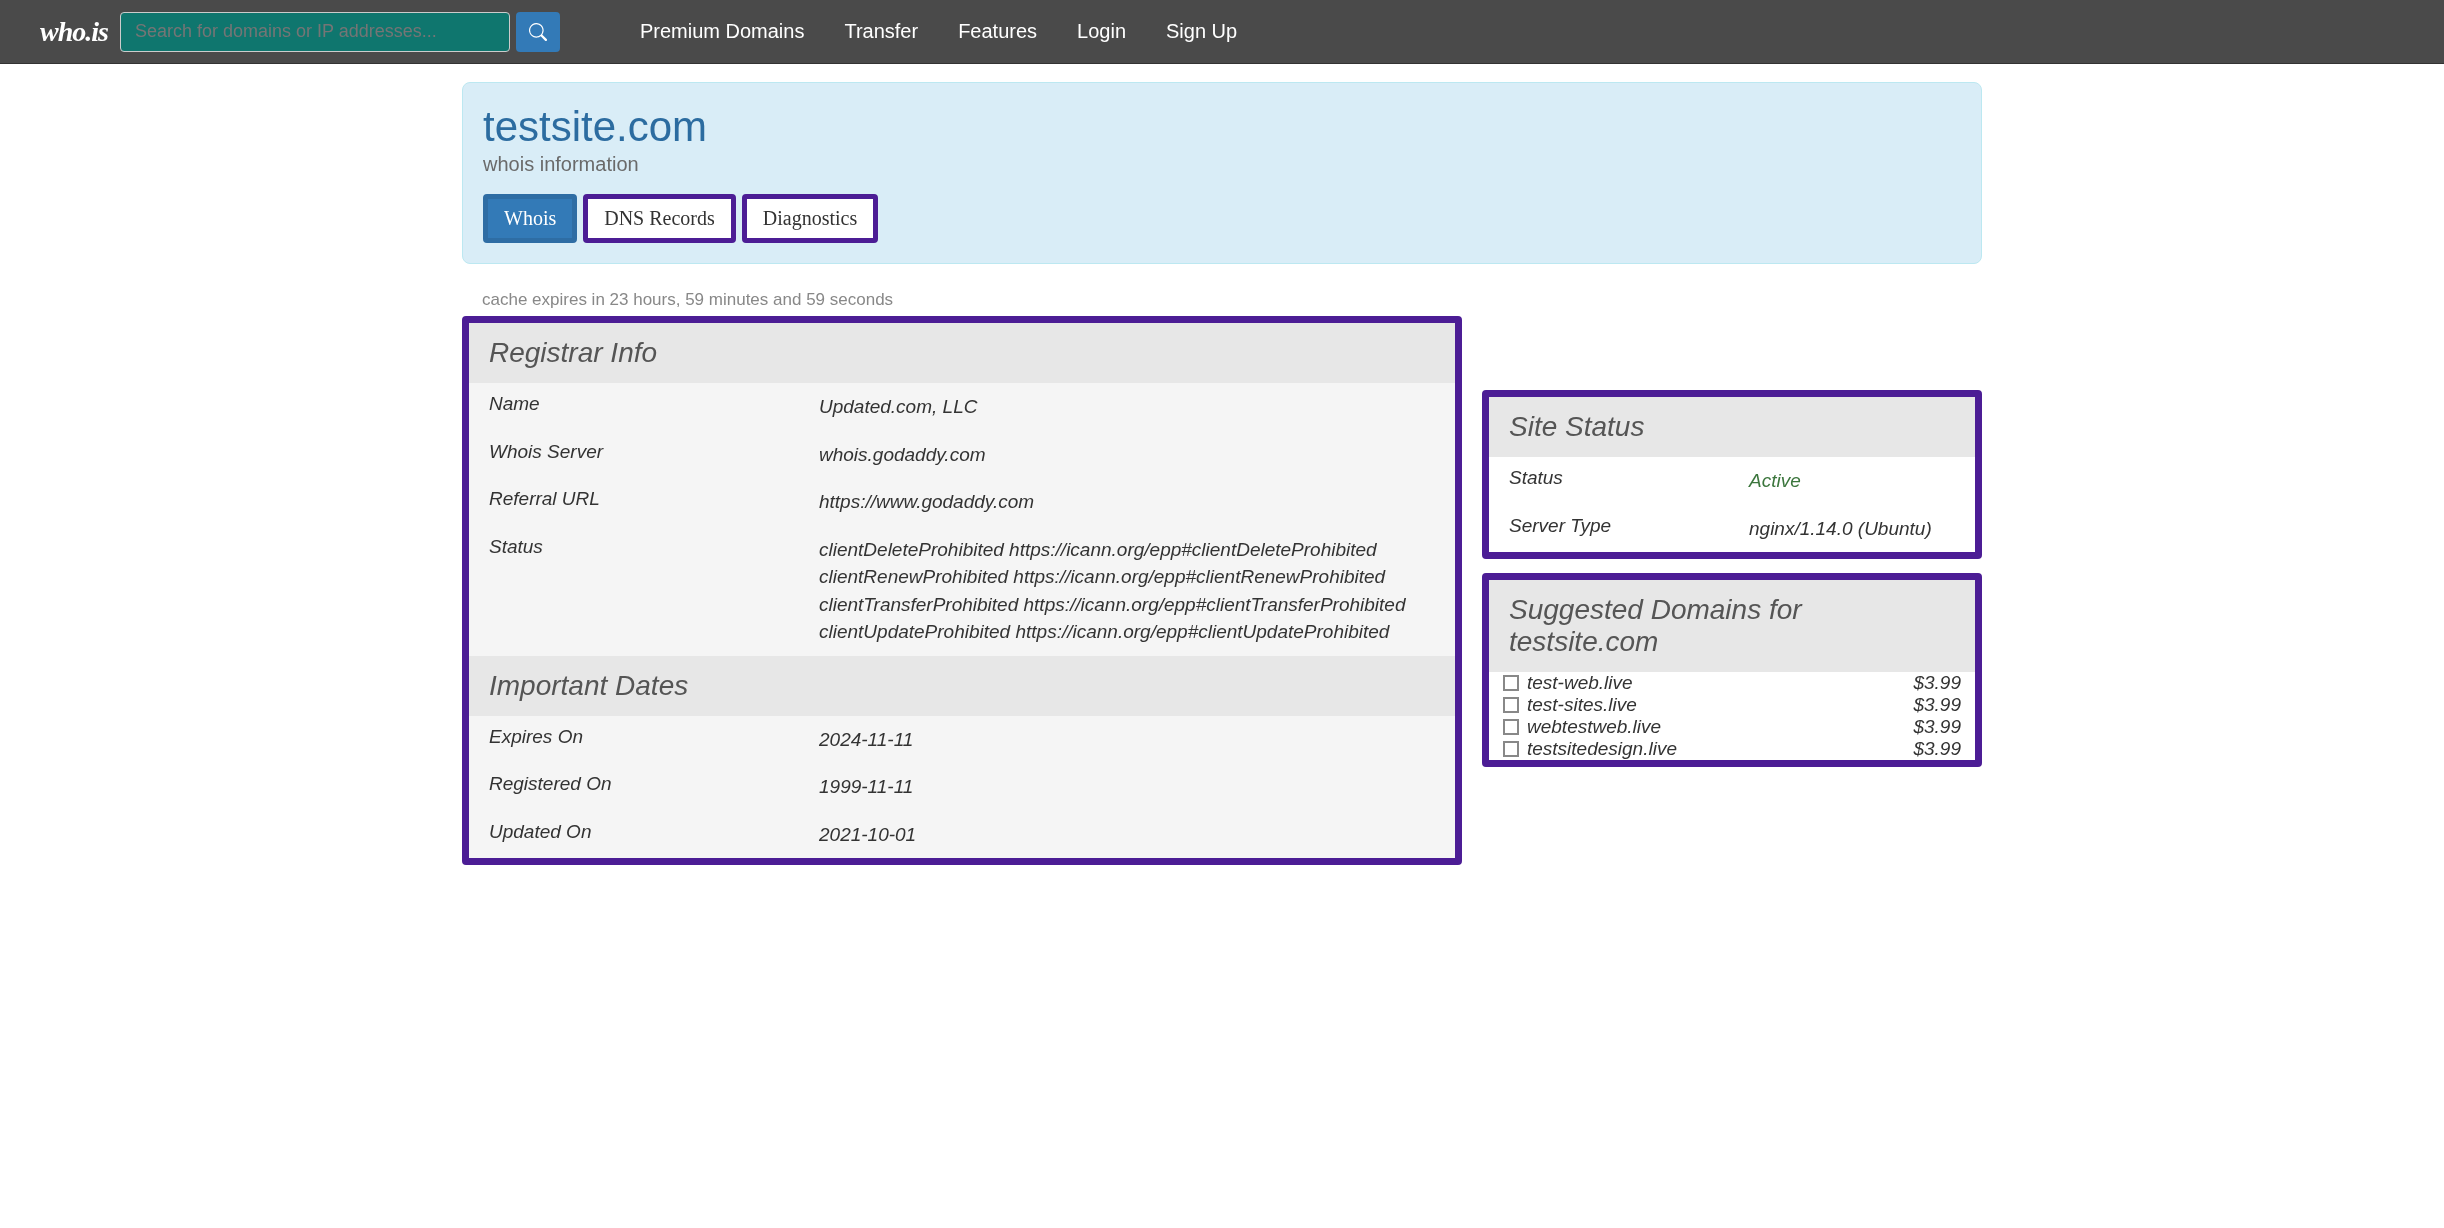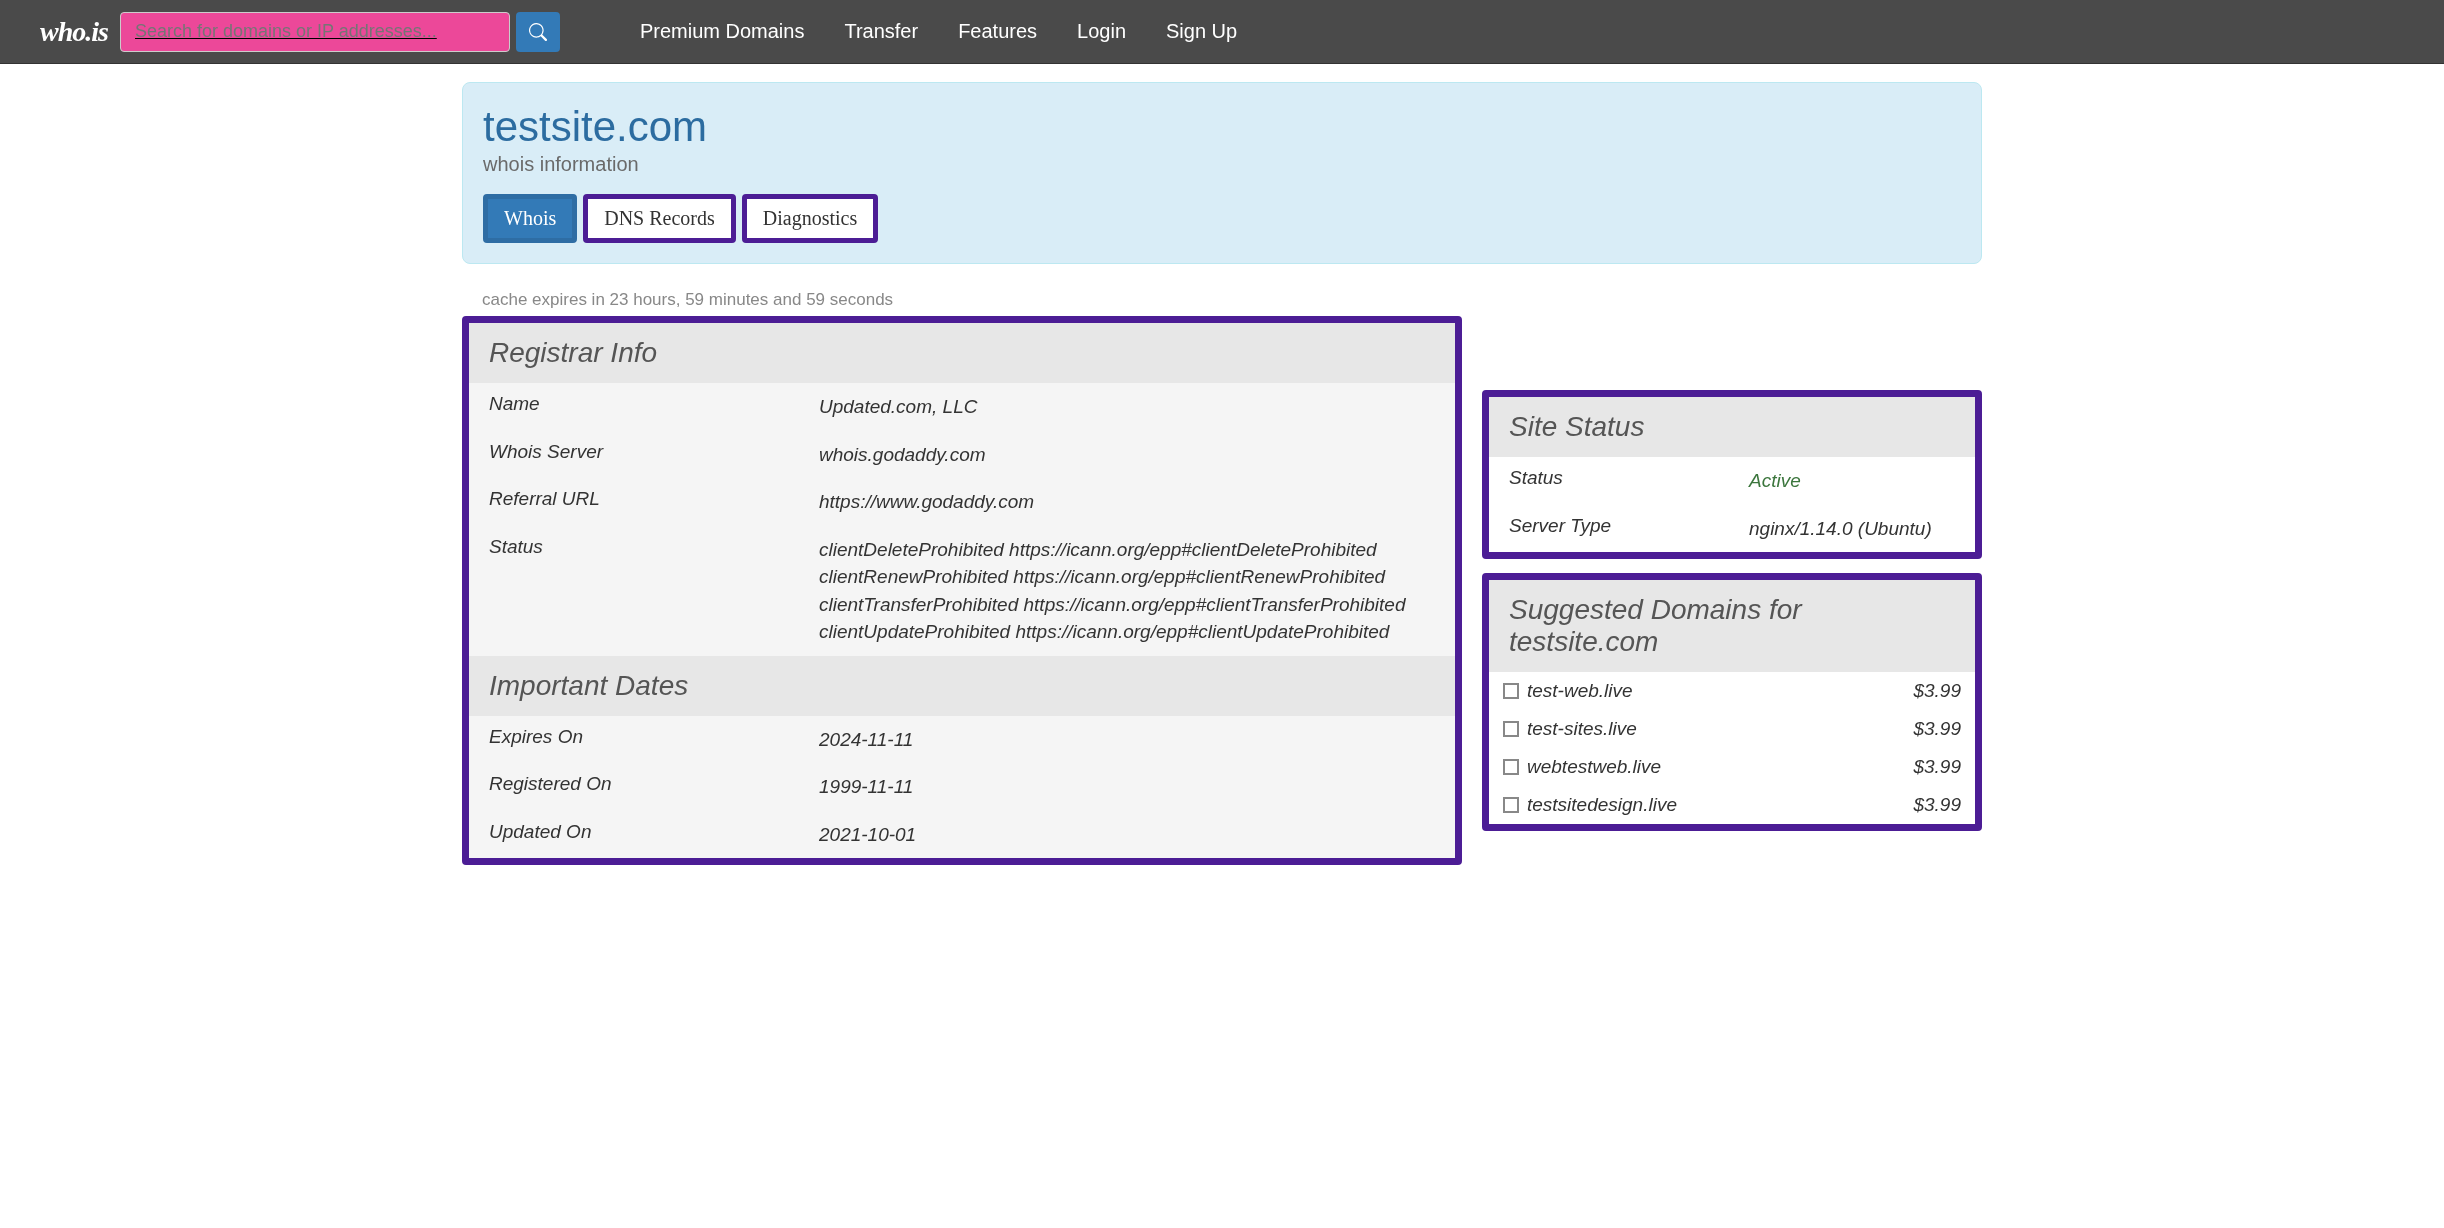--- a/index.html
+++ b/index.html
@@ -23,22 +23,21 @@
       margin-right: 12px;
       letter-spacing: -1px;
     }
     .search-input {
       height: 40px;
       width: 390px;
       border: 1px solid #ccc;
       border-radius: 4px;
       padding: 8px 14px;
       font-size: 18px;
-      background: #ec4899;
-      text-decoration: underline;
+      background: #0f766e;
     }
     .search-btn {
       height: 40px;
       width: 44px;
       background: #337ab7;
       border: none;
       border-radius: 4px;
       margin-left: 6px;
       cursor: pointer;
       display: flex;
@@ -129,21 +128,21 @@
       color: #333;
       font-size: 19px;
       line-height: 1.45;
     }
     .status-active { color: #3c763d; }
     
     .suggest-row {
       display: flex;
       align-items: center;
       justify-content: space-between;
-      padding: 8px 14px;
+      padding: 0 14px;
       font-size: 19px;
     }
     .suggest-left { display: flex; align-items: center; gap: 8px; }
     .checkbox-icon {
       width: 16px; height: 16px;
       border: 2px solid #888;
       display: inline-block;
     }
     .suggest-price { color: #333; font-weight: 500; }
   </style>

